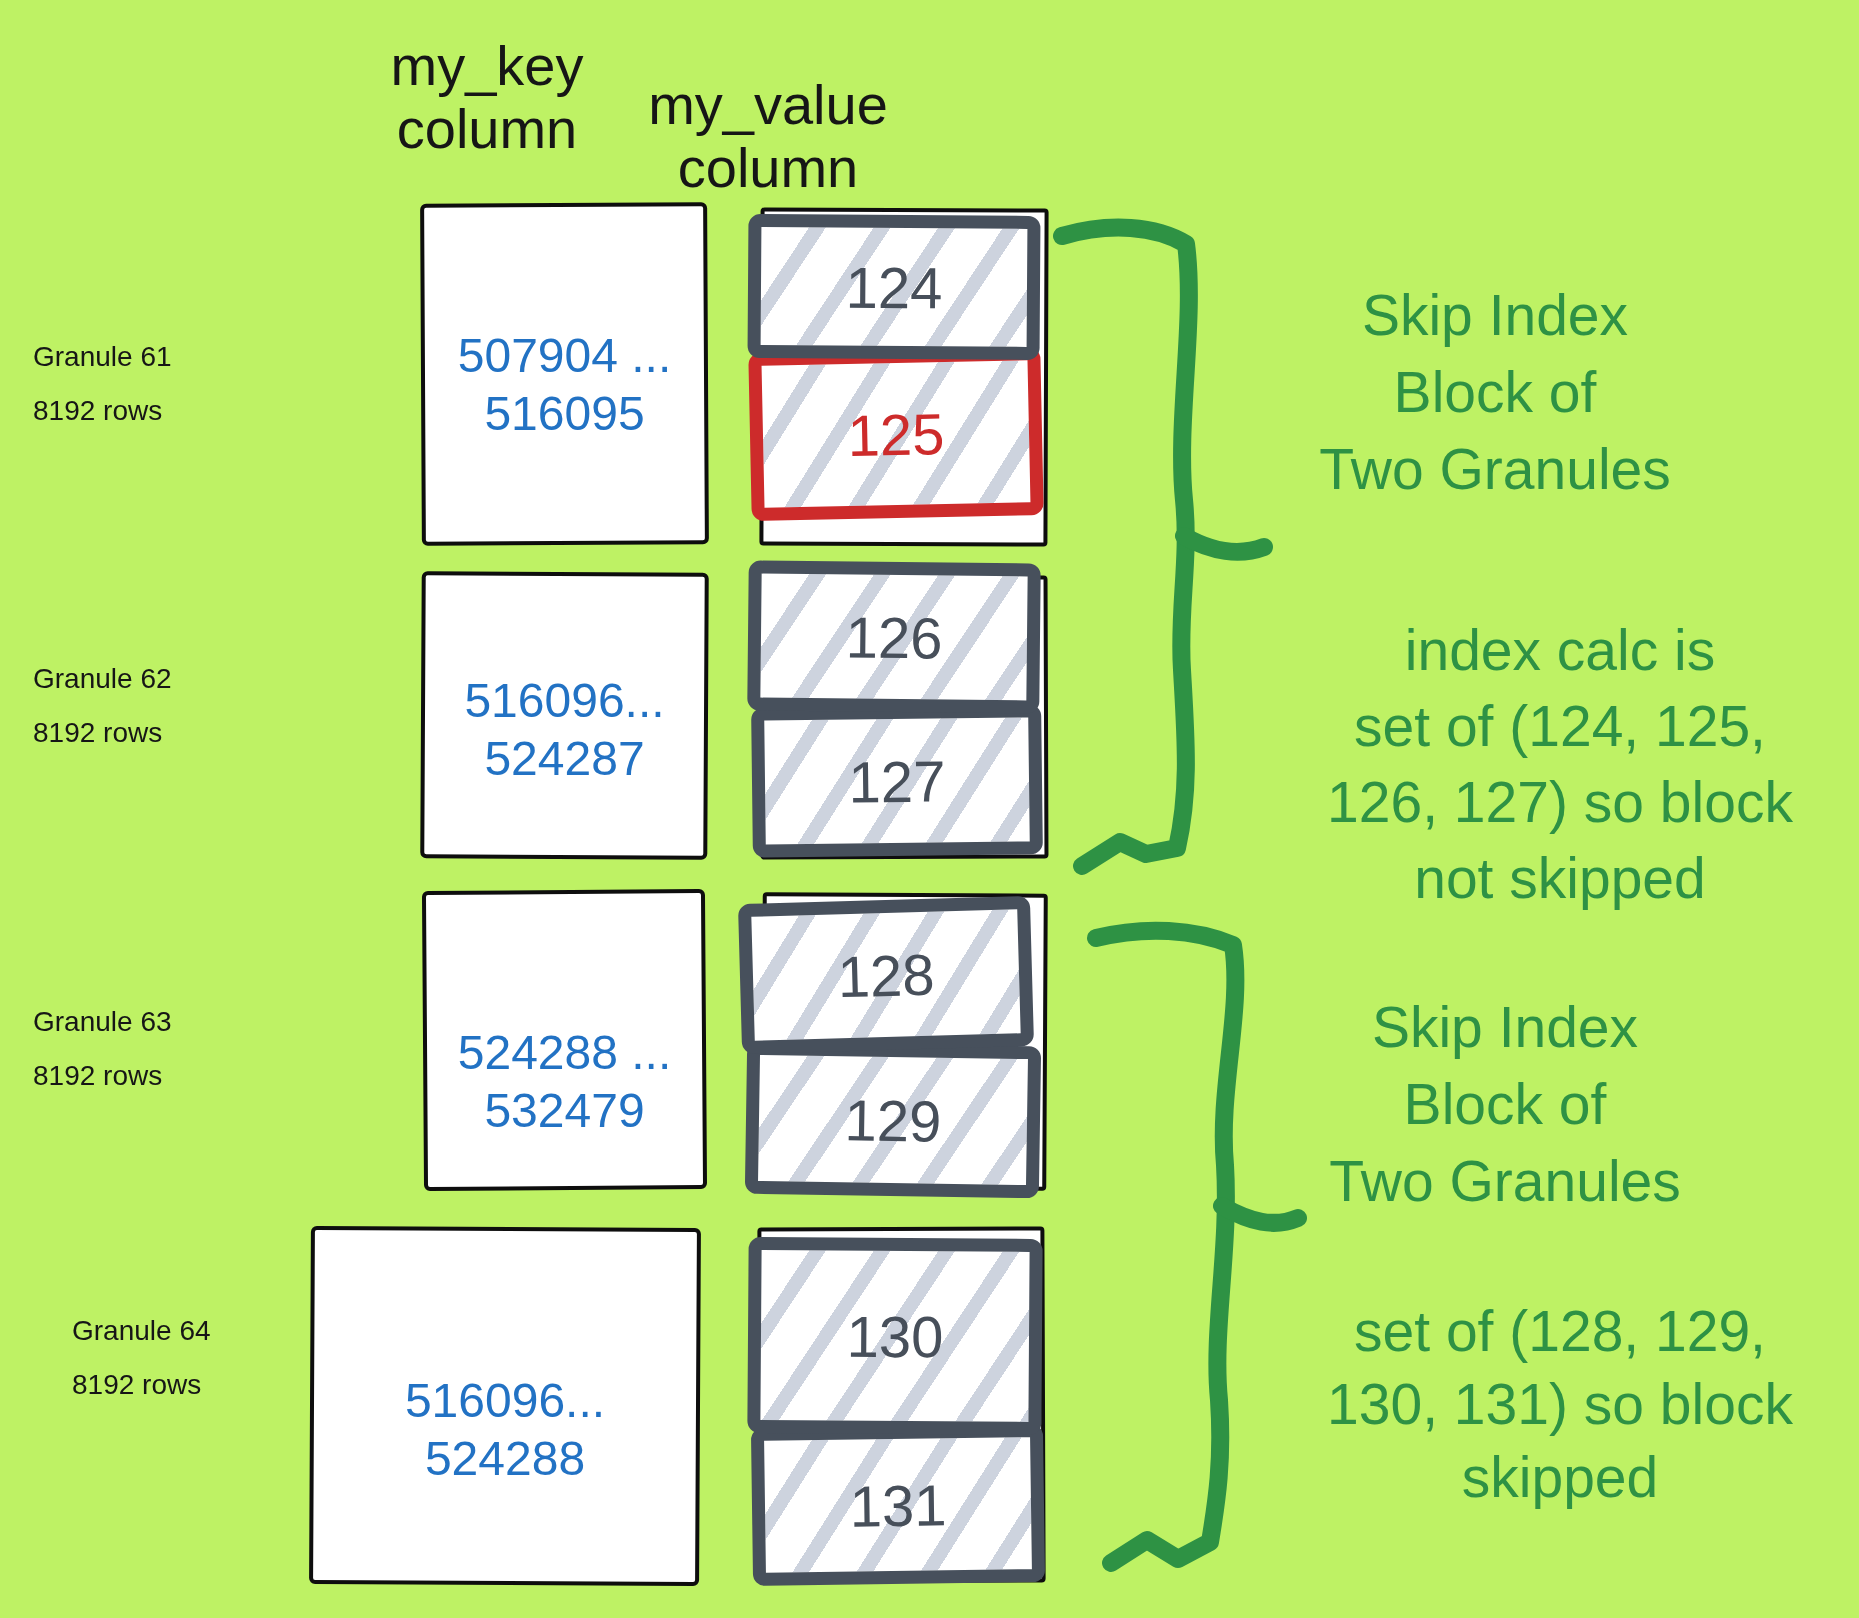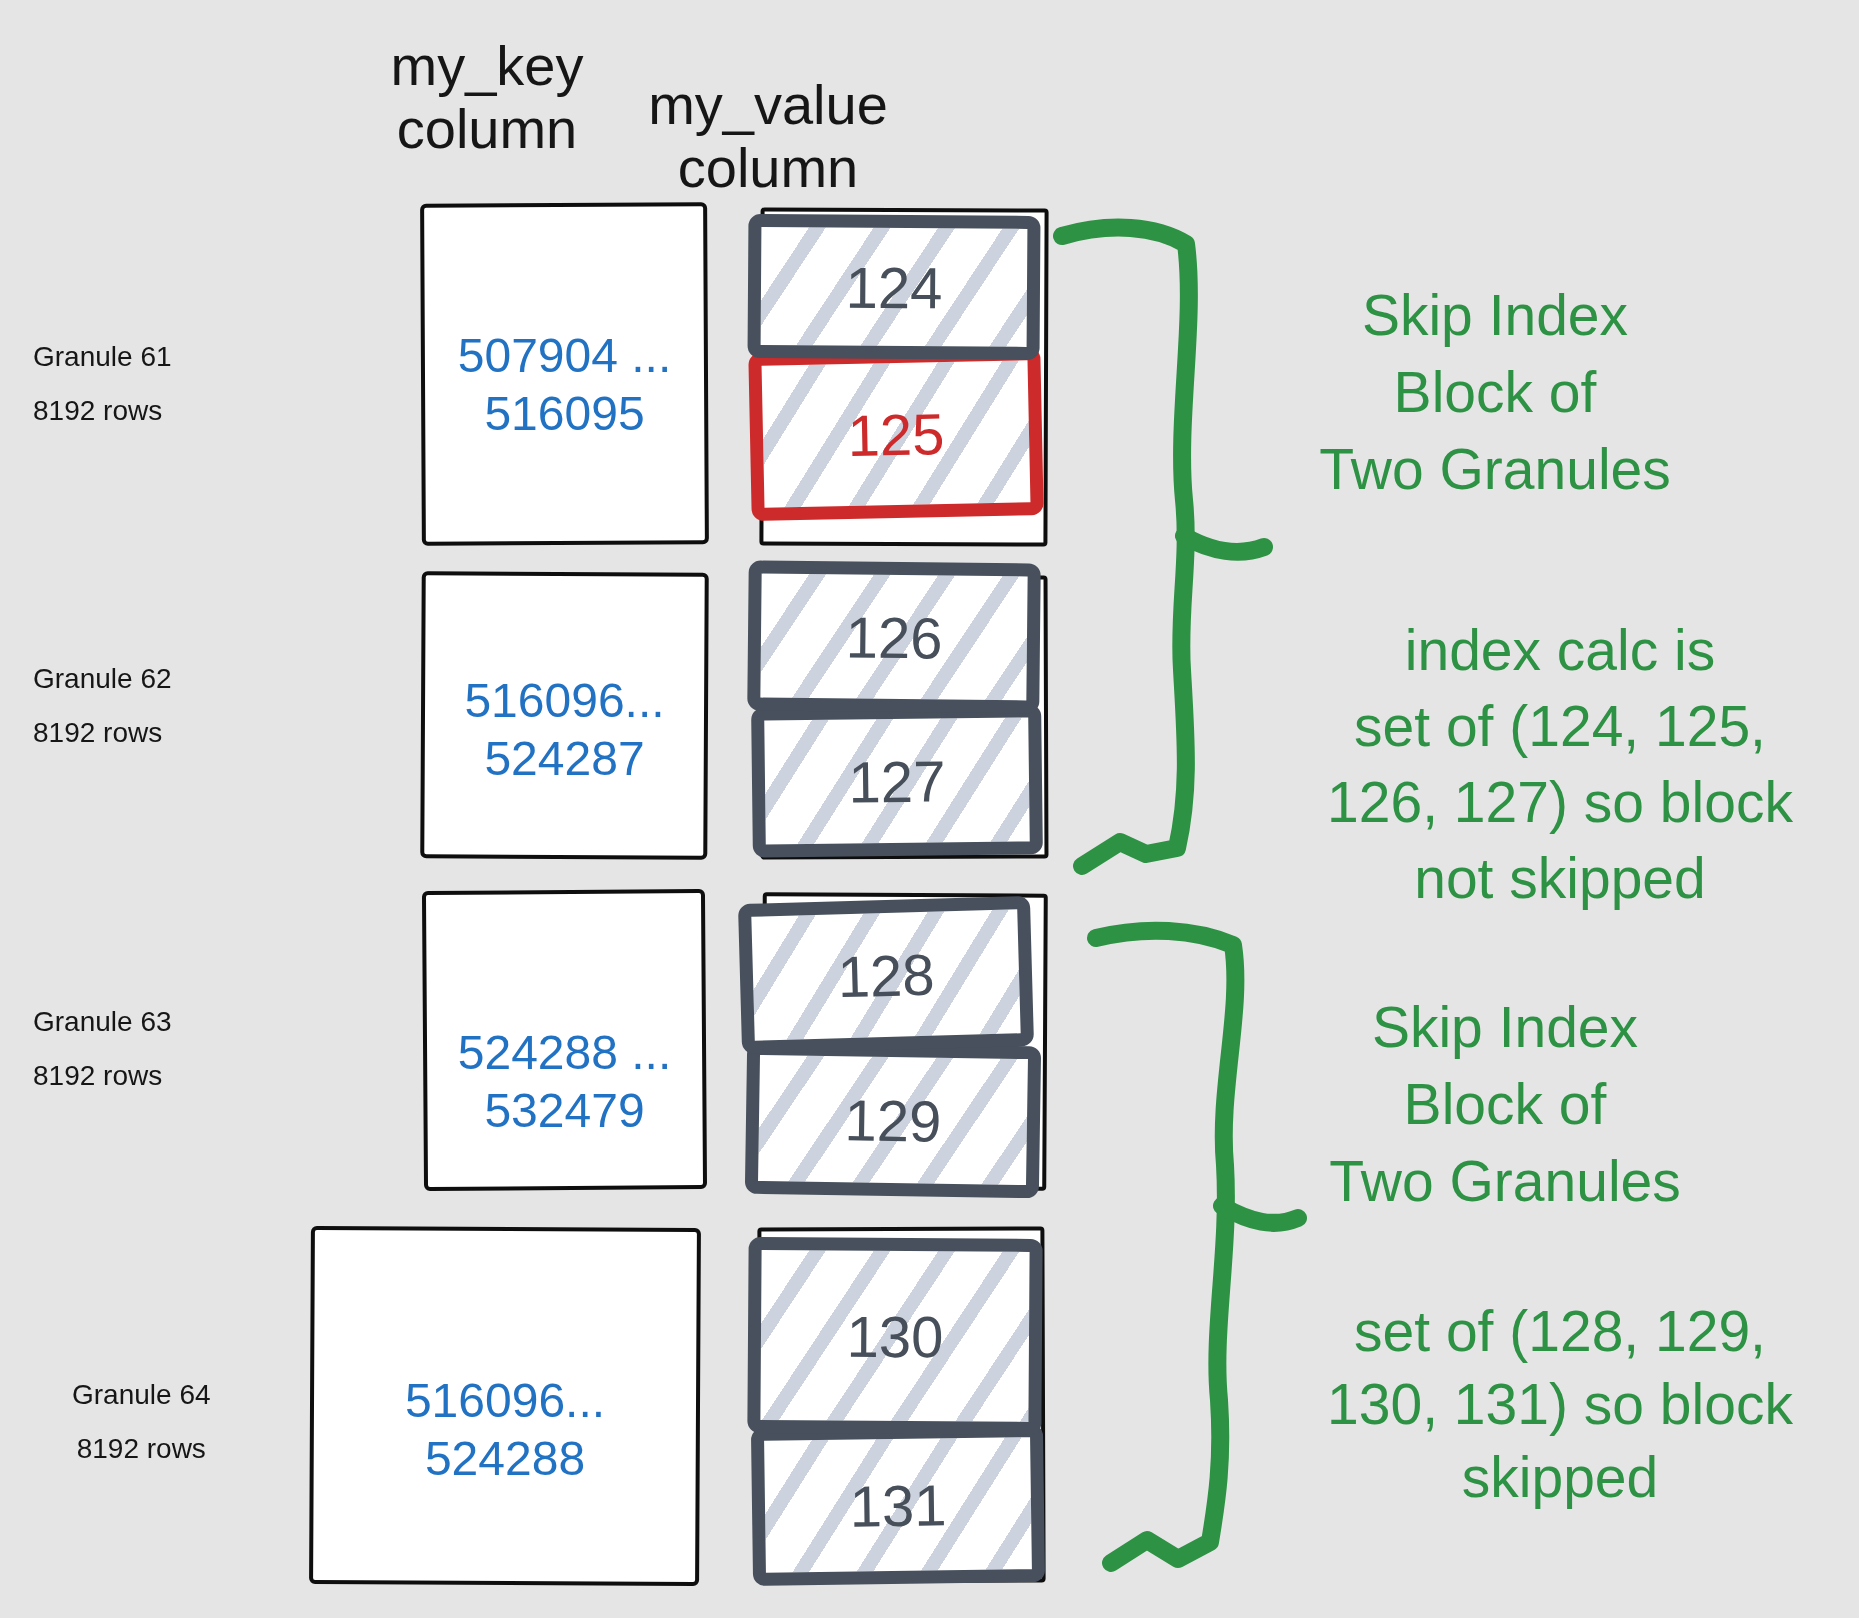--- a/index.html
+++ b/index.html
@@ -1,17 +1,17 @@
 <!DOCTYPE html>
 <html><head>
 <meta charset="utf-8">
 <style>
   html,body{margin:0;padding:0;background:#ffffff;}
   .canvas{
-    position:relative;width:1859px;height:1618px;background:#e5e5e5;
+    position:relative;width:1859px;height:1618px;background:#bef264;
     font-family:"Liberation Sans", sans-serif;overflow:hidden;
   }
   .hdr{position:absolute;font-size:56px;line-height:63px;text-align:center;color:#161616;}
   .lbl{position:absolute;font-size:28px;line-height:54px;color:#161616;}
   .keybox{position:absolute;border:4px solid #0e0e0e;border-radius:6px;background:#fff;z-index:1;}
   .keytext{position:absolute;color:#2272c4;font-size:48px;line-height:58px;text-align:center;z-index:4;}
   .thinbox{position:absolute;border:4px solid #0e0e0e;border-radius:4px;background:#fff;z-index:1;}
   .block{
     position:absolute;border:13px solid #47505c;border-radius:12px;
     display:flex;align-items:center;justify-content:center;
@@ -84,21 +84,21 @@
     <div>532479</div>
   </div>
   <div class="thinbox" style="left:762px;top:893px;width:277px;height:289px;transform:rotate(0.3deg);"></div>
   <div class="block" style="left:740px;top:900px;width:292px;height:150px;transform:rotate(-1.6deg);">
     <span>128</span>
   </div>
   <div class="block second" style="left:746px;top:1044px;width:294px;height:152px;transform:rotate(0.9deg);">
     <span>129</span>
   </div>
 
-  <div class="lbl" style="left:72px;top:1368px;text-align:center;">
+  <div class="lbl" style="left:72px;top:1304px;">
     <div>Granule 64</div>
     <div>8192 rows</div>
   </div>
   <div class="keybox" style="left:310px;top:1227px;width:382px;height:350px;transform:rotate(0.3deg);"></div>
   <div class="keytext" style="left:310px;top:1372px;width:390px;">
     <div>516096...</div>
     <div>524288</div>
   </div>
   <div class="thinbox" style="left:758px;top:1227px;width:279px;height:348px;transform:rotate(-0.2deg);"></div>
   <div class="block" style="left:748px;top:1238px;width:294px;height:196px;transform:rotate(0.4deg);">

